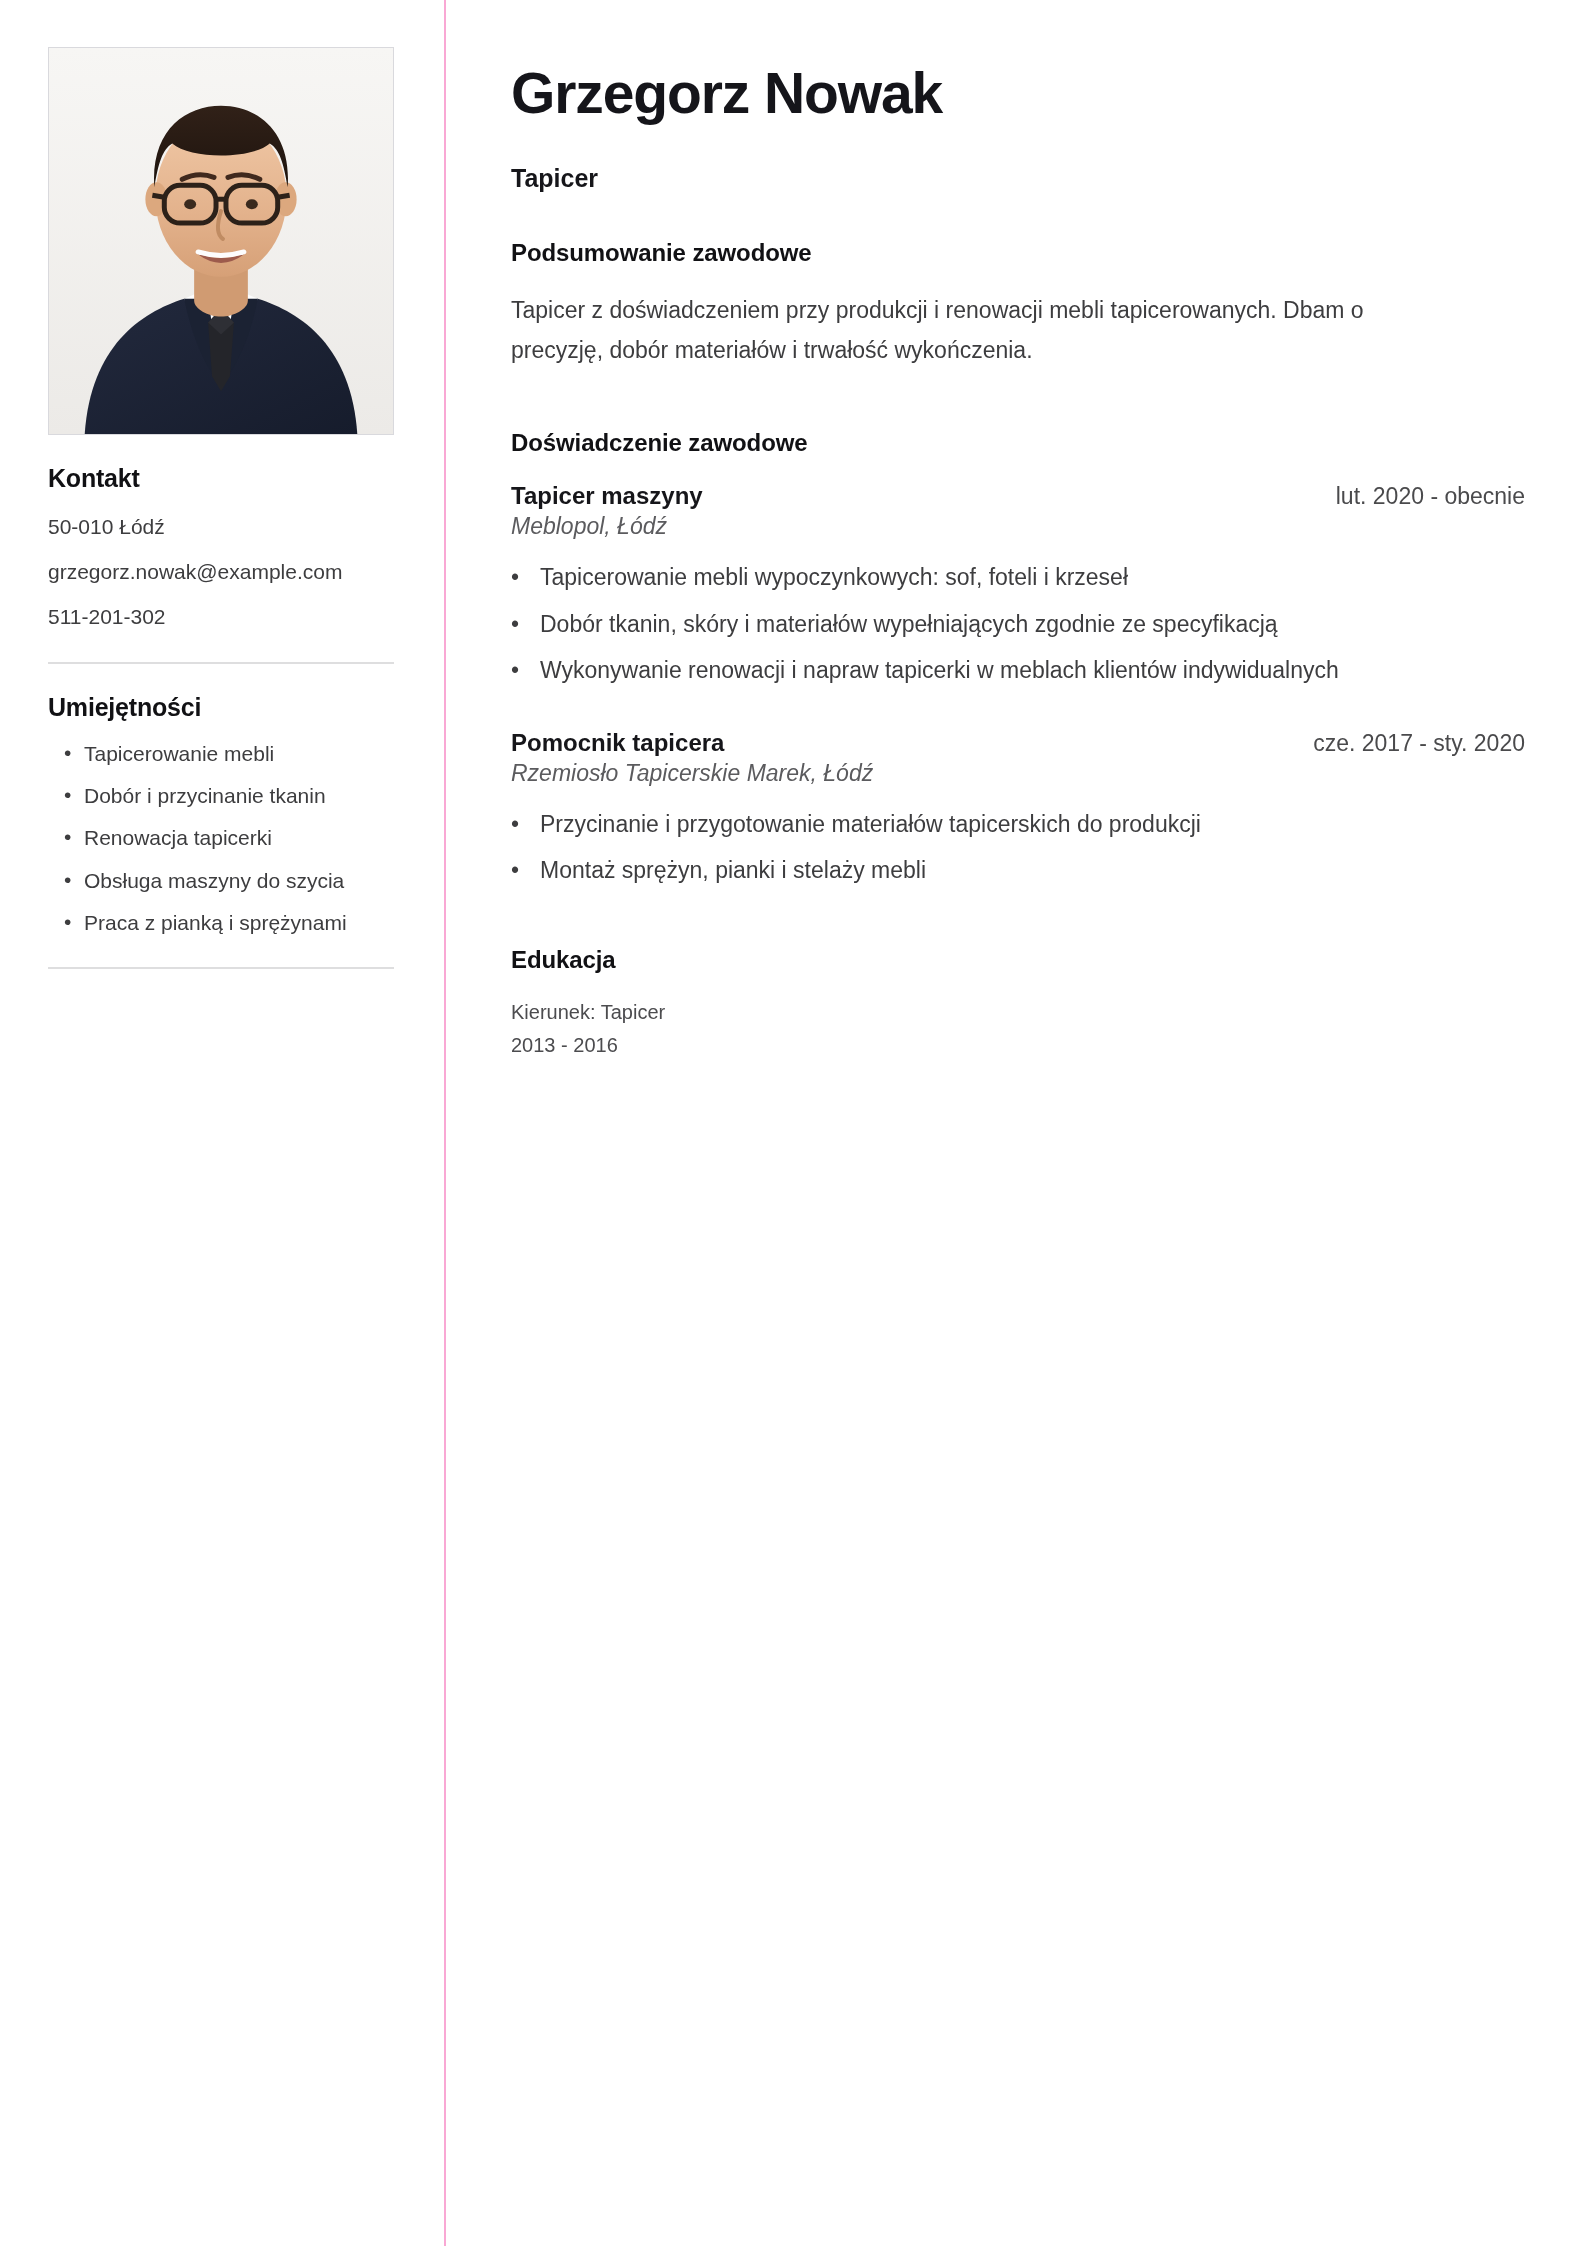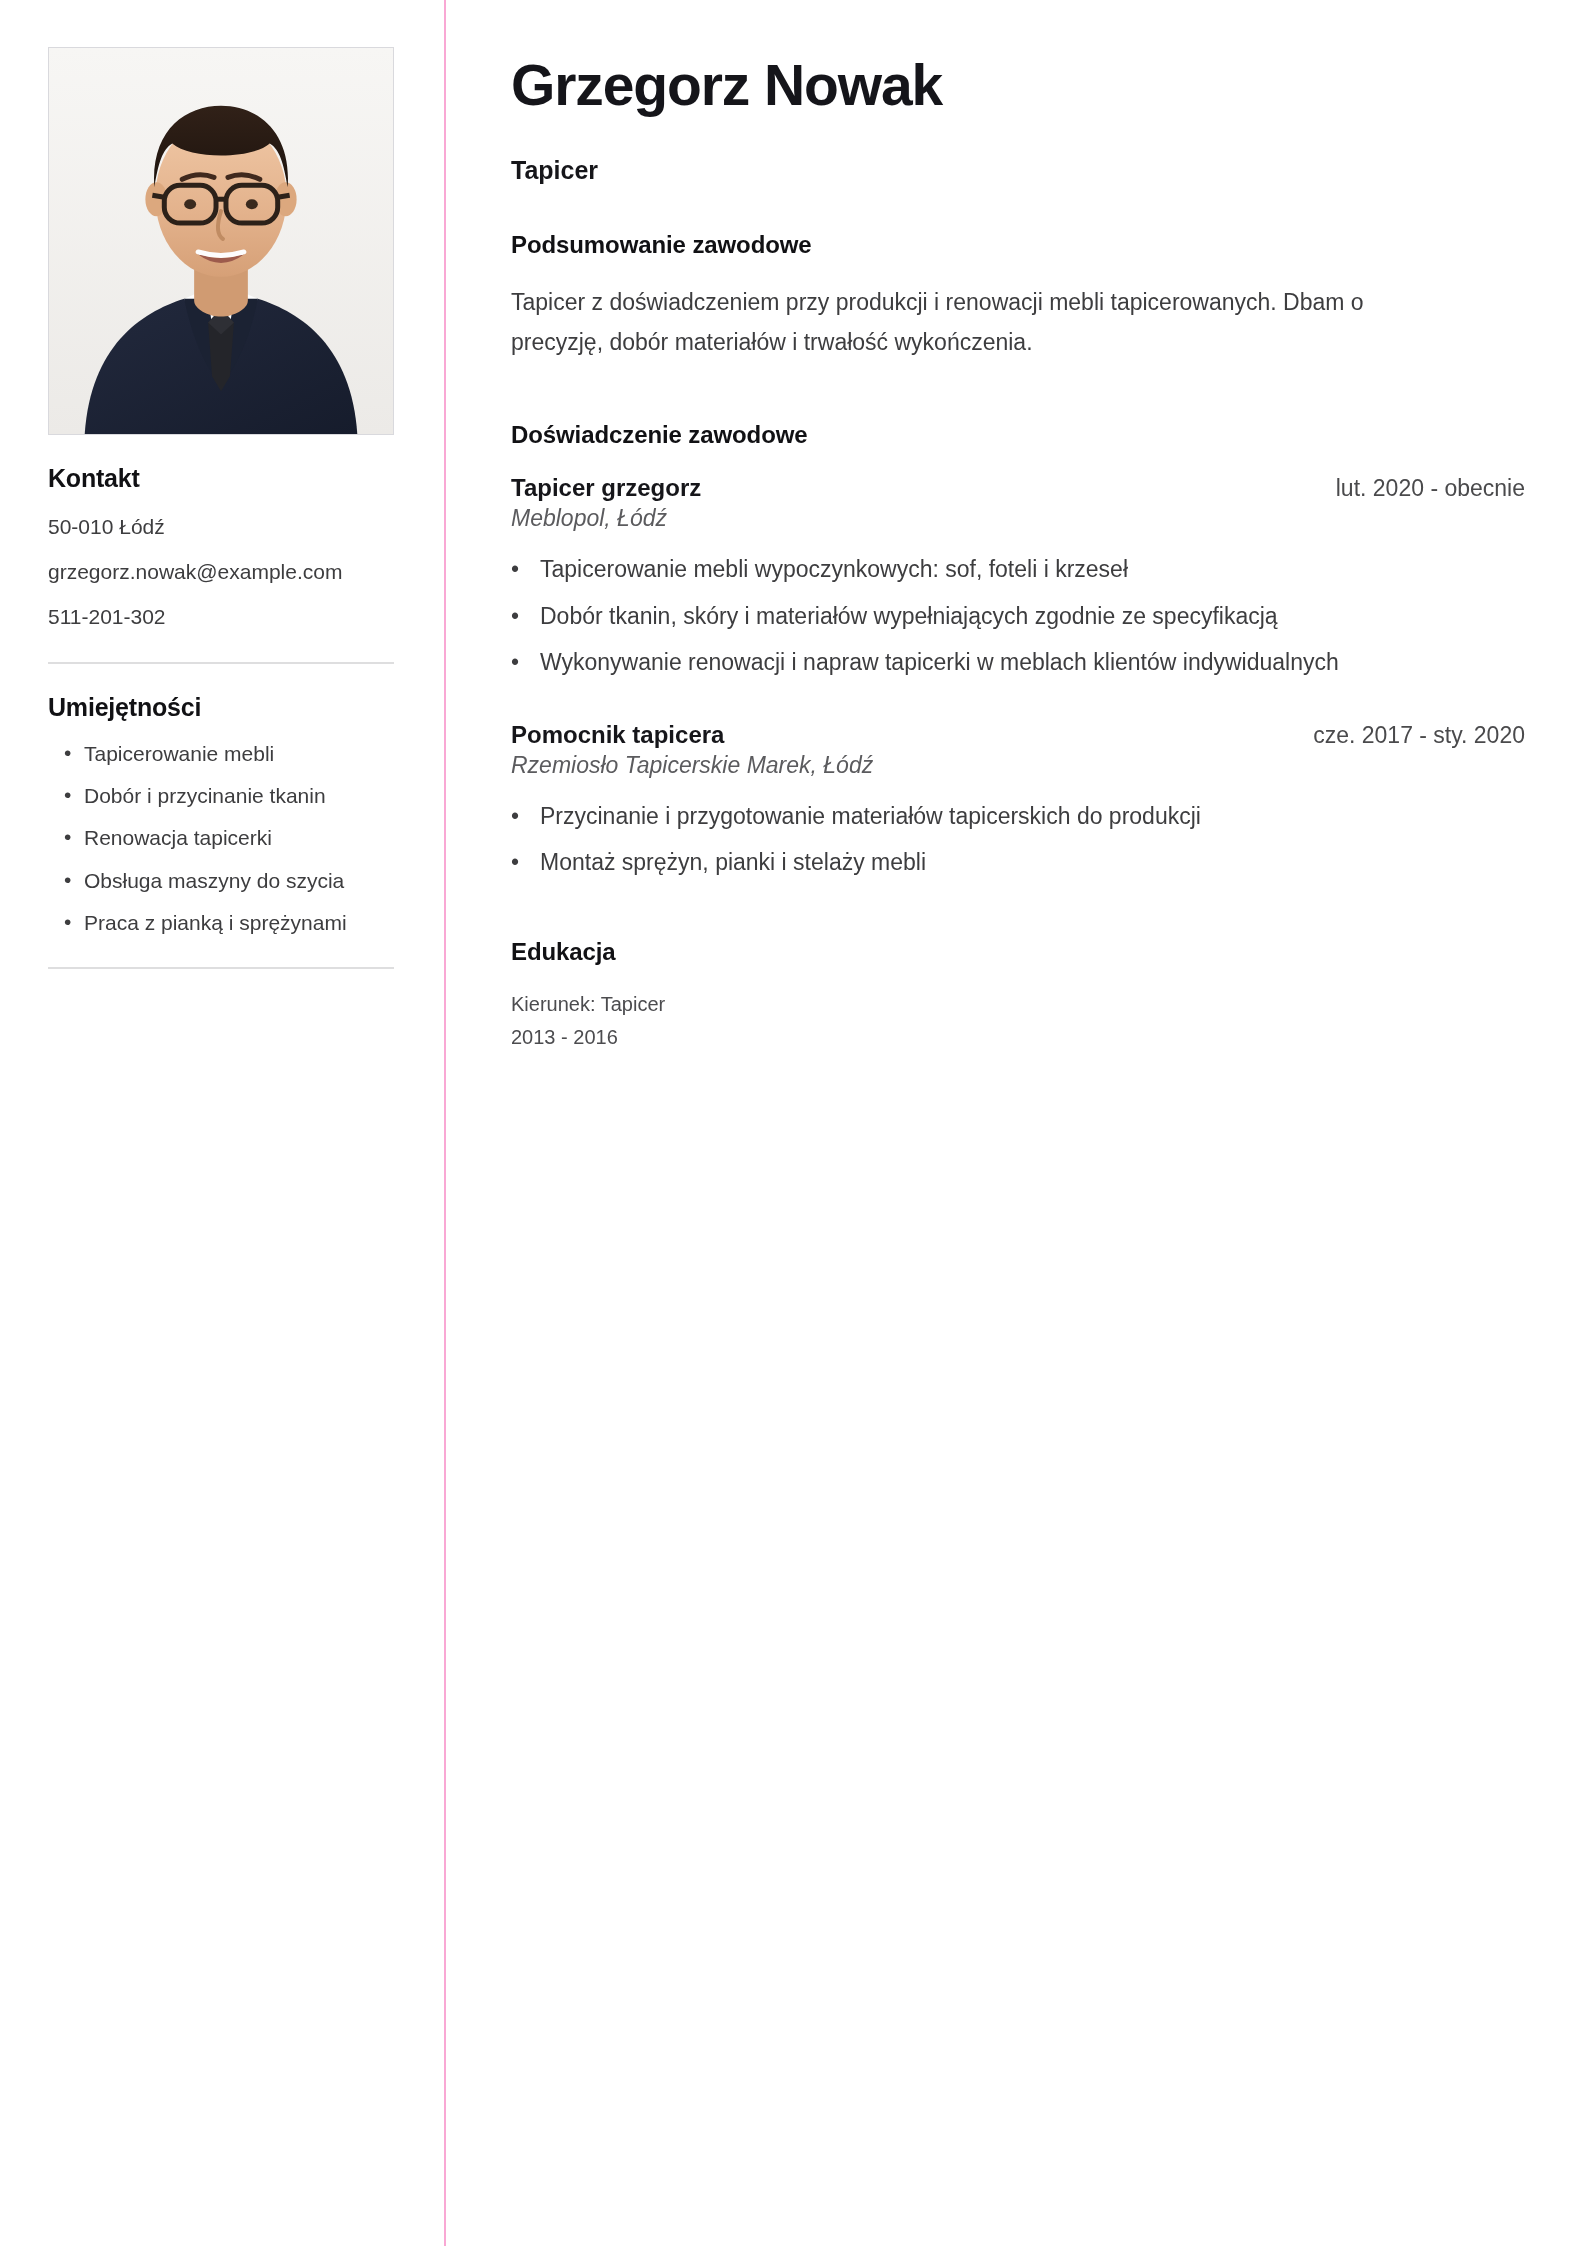--- a/index.html
+++ b/index.html
@@ -101,21 +101,21 @@
     box-sizing: border-box;
     padding: 50px 63px 0 65px;
   }
 
   .name {
     font-size: 57px;
     font-weight: 700;
     color: #15151a;
     letter-spacing: -1.1px;
     line-height: 1.1;
-    margin: 4px 0 38px 0;
+    margin: 12px 0 38px 0;
   }
 
   .job-title {
     font-size: 25px;
     font-weight: 700;
     color: #16161a;
     margin: 0 0 46px 0;
     line-height: 1.2;
   }
 
@@ -310,21 +310,21 @@
       <p class="summary-text">Tapicer z doświadczeniem przy produkcji i renowacji mebli tapicerowanych. Dbam o precyzję, dobór materiałów i trwałość wykończenia.</p>
     </section>
 
     <div class="gap-lg"></div>
 
     <section class="section">
       <h3 class="section-heading">Doświadczenie zawodowe</h3>
 
       <div class="entry">
         <div class="entry-head">
-          <span class="entry-role">Tapicer grzegorz</span>
+          <span class="entry-role">Tapicer maszyny</span>
           <span class="entry-date">lut. 2020 - obecnie</span>
         </div>
         <div class="entry-org">Meblopol, Łódź</div>
         <ul class="entry-list">
           <li><span class="bul">•</span><span>Tapicerowanie mebli wypoczynkowych: sof, foteli i krzeseł</span></li>
           <li><span class="bul">•</span><span>Dobór tkanin, skóry i materiałów wypełniających zgodnie ze specyfikacją</span></li>
           <li><span class="bul">•</span><span>Wykonywanie renowacji i napraw tapicerki w meblach klientów indywidualnych</span></li>
         </ul>
       </div>
 

